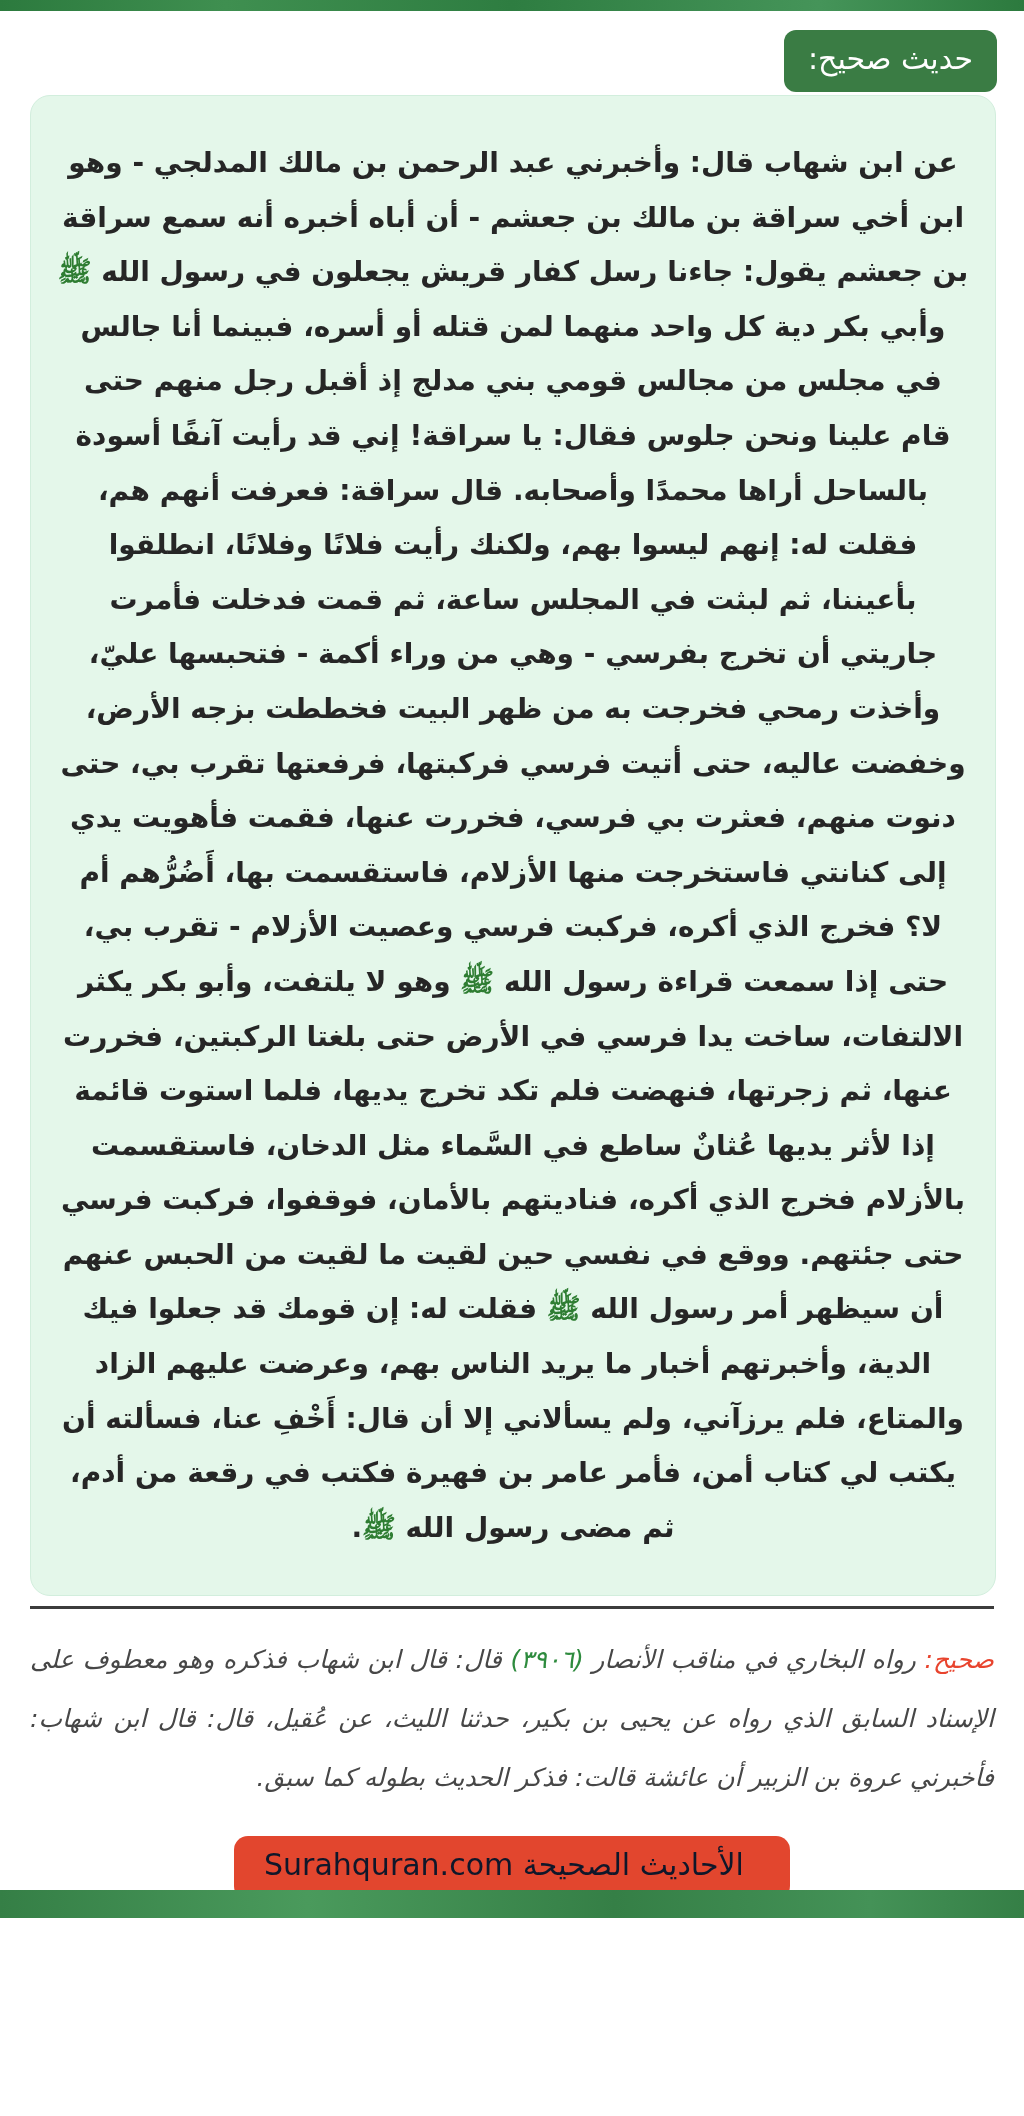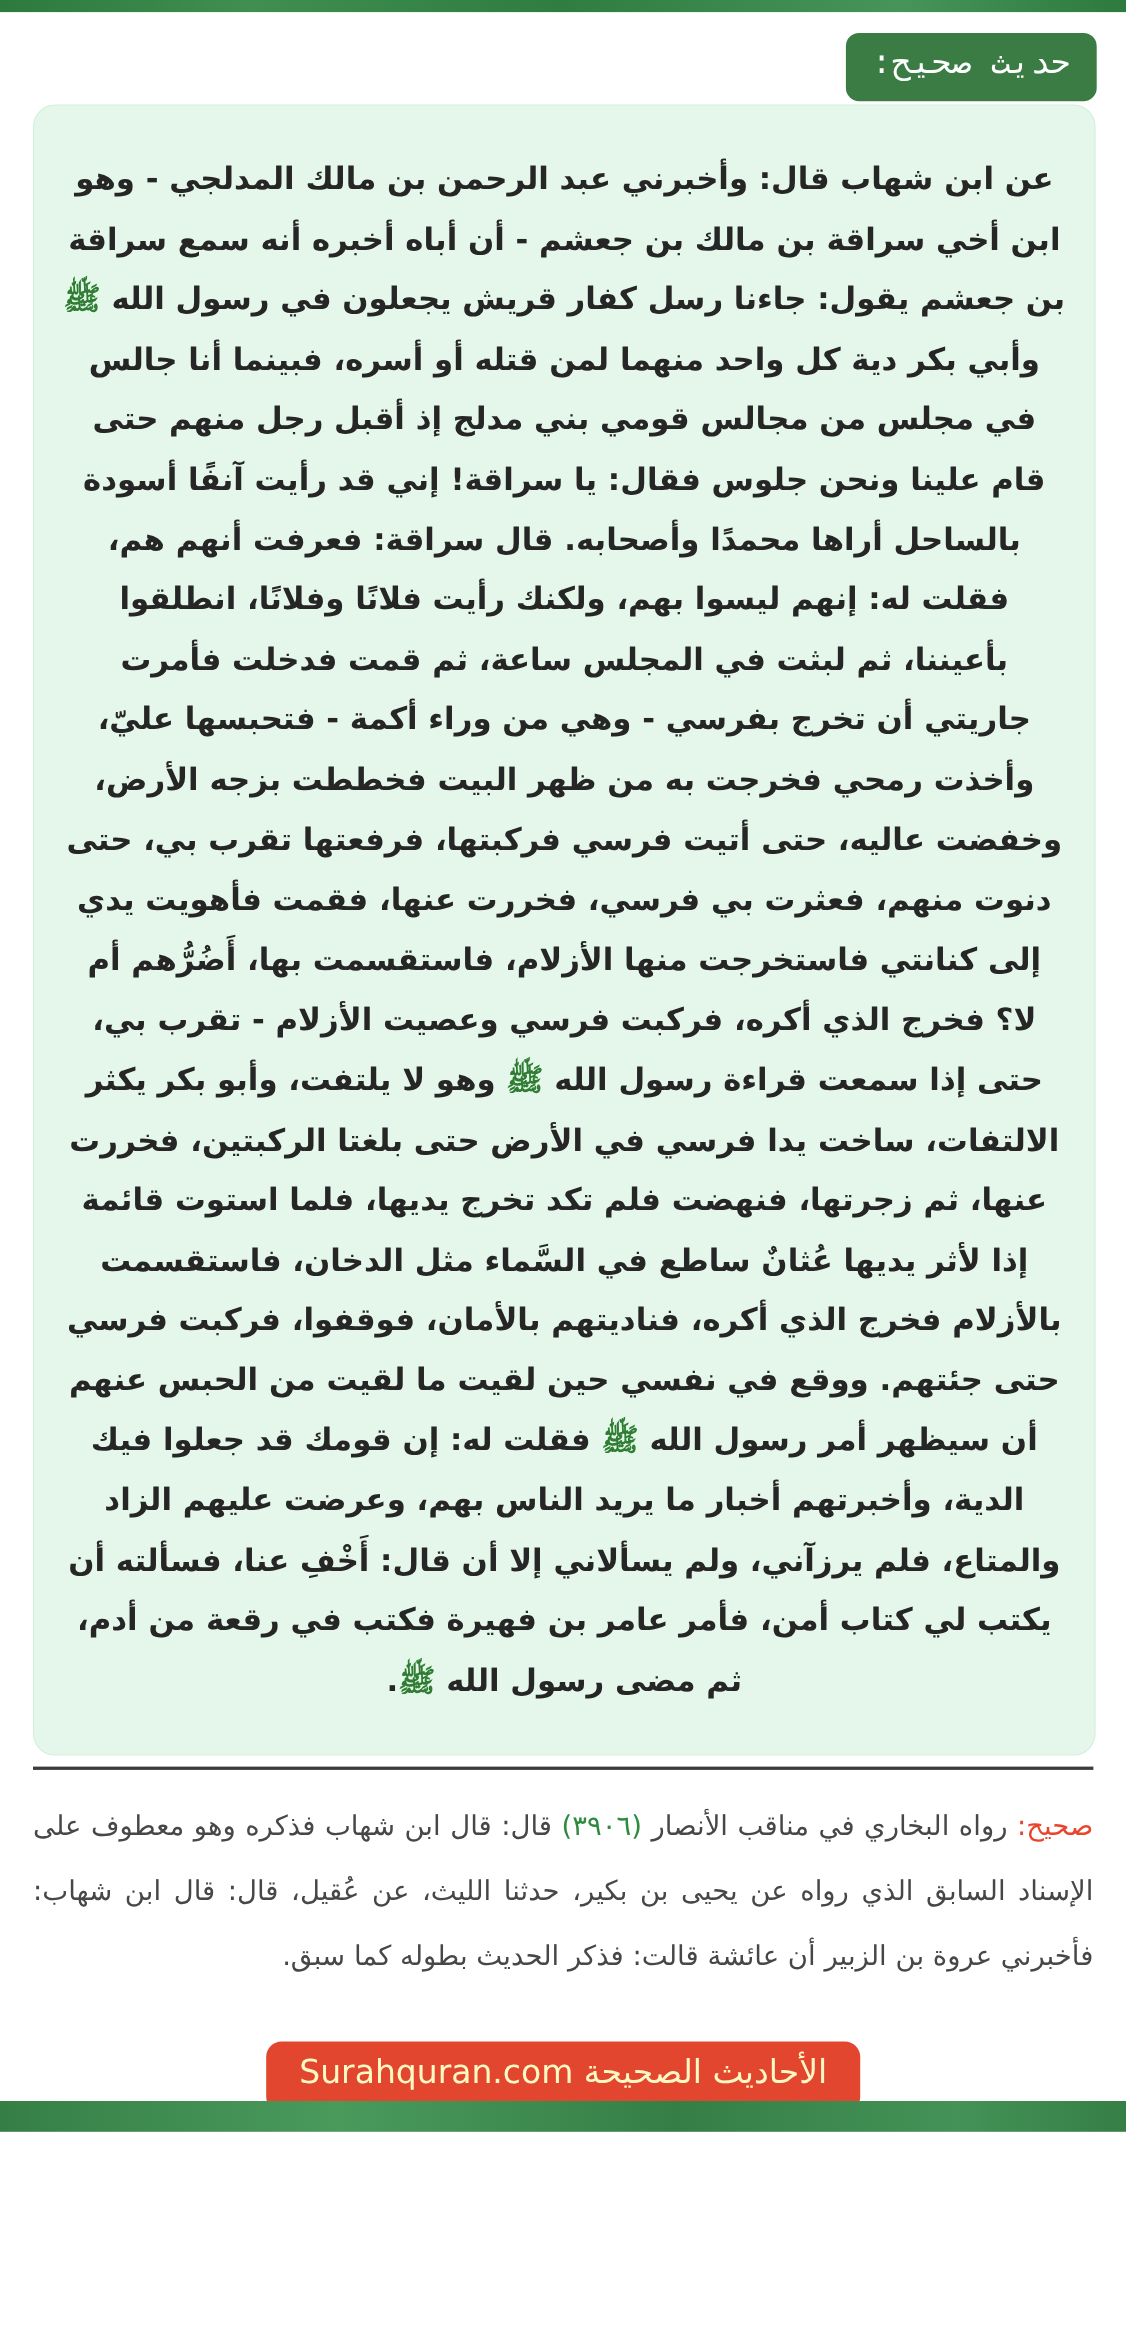--- a/index.html
+++ b/index.html
@@ -13,21 +13,20 @@
     direction: rtl;
   }
   .top-bar {
     height: 11px;
     width: 100%;
     background: linear-gradient(90deg, #2c7a3e 0%, #3f8f50 22%, #2e7d41 50%, #459459 80%, #2c7a3e 100%);
   }
   .badge-row {
     padding: 19px 27px 0 0;
     text-align: right;
-    font-family: Liberation Mono, monospace;
   }
   .grade-badge {
     display: inline-block;
     background: #3a7c44;
     color: #ffffff;
     font-size: 30px;
     line-height: 1;
     padding: 14px 24px 18px 24px;
     border-radius: 12px;
   }
@@ -54,38 +53,38 @@
     border: none;
     border-top: 3px solid #3c3c3c;
     margin: 10px 30px 0 30px;
   }
   .takhrij {
     margin: 22px 30px 0 30px;
     font-size: 25px;
     line-height: 2.35;
     text-align: justify;
     color: #474747;
+    font-style: italic;
   }
   .footer-area {
     text-align: center;
     margin-top: 28px;
   }
   .site-banner {
     display: inline-block;
     background: #e2462e;
-    color: #fef9c3;
+    color: #0f172a;
     font-size: 30px;
     line-height: 1;
-    padding: 14px 30px 20px 30px;
+    padding: 14px 46px 20px 30px;
     border-radius: 14px;
     position: relative;
     z-index: 0;
     margin-bottom: -10px;
     cursor: pointer;
-    margin-top: 20px;
   }
   .bottom-bar {
     height: 28px;
     width: 100%;
     background: linear-gradient(90deg, #357f46 0%, #4a9a5c 30%, #357f46 60%, #449257 85%, #357f46 100%);
     position: relative;
     z-index: 1;
   }
 </style>
 </head>

